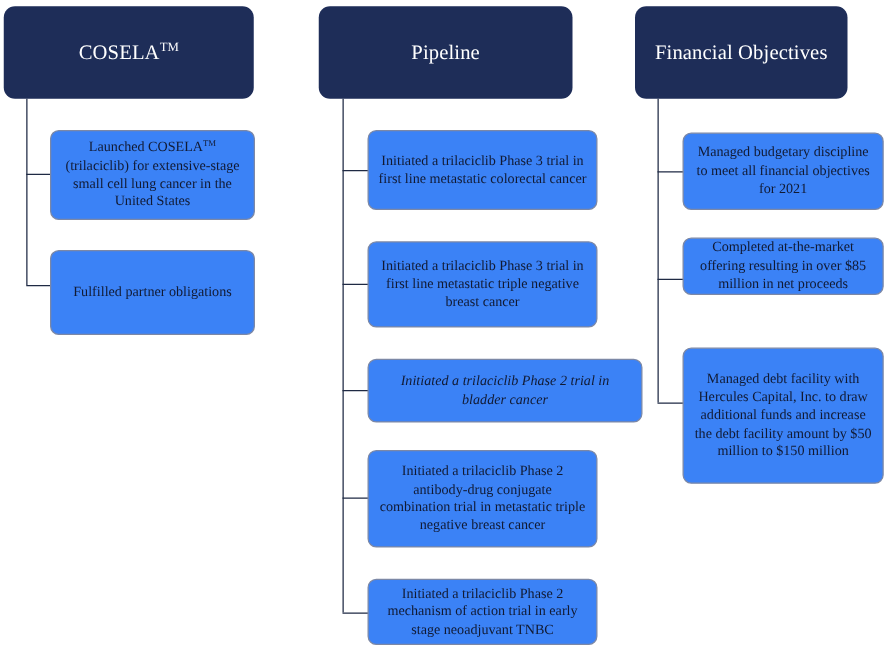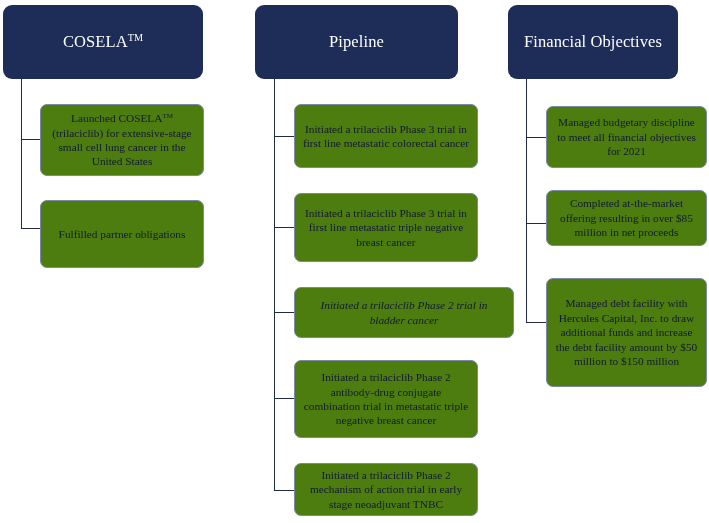--- a/index.html
+++ b/index.html
@@ -51,21 +51,21 @@
   sup.tm {
     font-size: 0.62em;
     vertical-align: 0.58em;
     line-height: 0;
     letter-spacing: 0;
   }
 
   
   .leaf-box {
     position: absolute;
-    background: #4d7c0f;
+    background: #3b82f6;
     border: 1px solid #7c88a6;
     border-radius: 7px;
     color: #111a33;
     display: flex;
     align-items: center;
     justify-content: center;
     text-align: center;
     box-sizing: border-box;
     font-size: 11.3px;
     line-height: 1.28;
@@ -152,21 +152,21 @@
 
     <div class="stem" style="left:526px; top:79px; height:243px;"></div>
     <div class="branch" style="left:526px; top:137px; width:21px;"></div>
     <div class="branch" style="left:526px; top:223px; width:21px;"></div>
     <div class="branch" style="left:526px; top:322px; width:21px;"></div>
 
     <div class="leaf-box" style="left:546px; top:106px; width:161px; height:62px;">
       <span class="ltxt">Managed budgetary discipline to meet all financial objectives for 2021</span>
     </div>
 
-    <div class="leaf-box" style="left:546px; top:190px; width:161px; height:56px;">
+    <div class="leaf-box" style="left:546px; top:190px; width:161px; height:46px;">
       <span class="ltxt">Completed at-the-market offering resulting in over $85 million in net proceeds</span>
     </div>
 
     <div class="leaf-box" style="left:546px; top:278px; width:161px; height:109px;">
       <span class="ltxt">Managed debt facility with Hercules Capital, Inc. to draw additional funds and increase the debt facility amount by $50 million to $150 million</span>
     </div>
   </div>
 
 </div>
 

